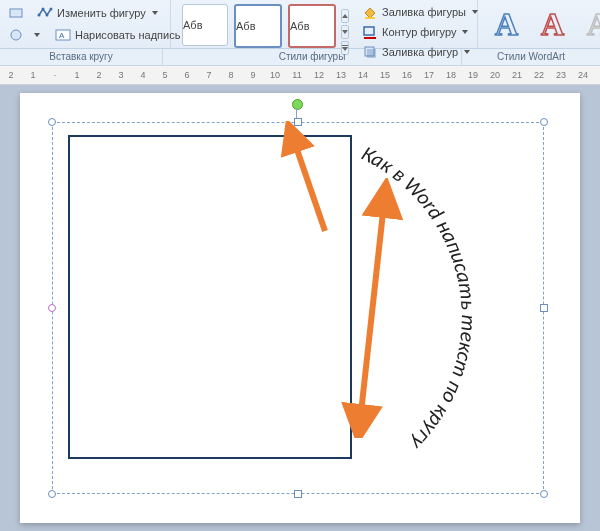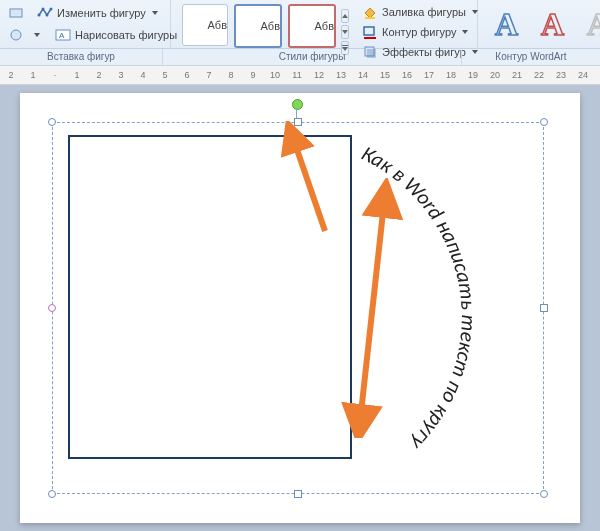--- a/index.html
+++ b/index.html
@@ -58,21 +58,21 @@
     border-right: 3px solid transparent;
     border-top: 4px solid #555;
     margin-left: 2px;
   }
   
   .style-btn {
     width: 44px; height: 40px;
     background: #fff;
     border: 1px solid #b7c7da;
     border-radius: 3px;
-    display: flex; align-items: center; justify-content: flex-end;
+    display: flex; align-items: center; justify-content: flex-start;
     font-size: 11px;
     margin: 2px 3px 0 3px;
   }
   .style-btn.blue { border: 2px solid #6b8fc2; }
   .style-btn.red  { border: 2px solid #c46a6a; }
   .style-row { display: flex; }
   .more-styles {
     width: 14px;
     display: flex; flex-direction: column; justify-content: center;
     margin-left: 2px;
@@ -212,21 +212,21 @@
           </svg>
       </span>
       <span class="dd"></span>
       <span class="rib-btn" style="margin-left:2px">
         <span class="rib-icon">
           <svg width="16" height="16">
               <rect x="1" y="3" width="14" height="10" fill="#fff" stroke="#6b8fc2"></rect>
               <text x="4" y="11" font-size="8" fill="#3a6ea5">A</text>
             </svg>
         </span>
-        <span class="rib-label">Нарисовать фигуры</span>
+        <span class="rib-label">Нарисовать надпись</span>
       </span>
     </div>
   </div>
 
   <div class="rib-group" style="width:290px">
     <div style="display:flex">
       <div class="style-row">
         <div class="style-btn">
             <span>Абв</span>
           </div>
@@ -270,21 +270,21 @@
           <span class="rib-label">Контур фигуру</span>
           <span class="dd"></span>
         </span>
         <span class="rib-btn">
           <span class="rib-icon">
             <svg width="16" height="16">
                 <rect x="3" y="3" width="9" height="9" fill="#d9e6f5" stroke="#6b8fc2"></rect>
                 <rect x="5" y="5" width="9" height="9" fill="#3a6ea5" opacity="0.3"></rect>
               </svg>
           </span>
-          <span class="rib-label">Эффекты фигур</span>
+          <span class="rib-label">Заливка фигур</span>
           <span class="dd"></span>
         </span>
       </div>
     </div>
   </div>
 
   <div class="rib-group" style="flex:1;border-right:none">
     <div class="style-row">
       <div class="wa">
         <svg width="36" height="38">
@@ -299,23 +299,23 @@
       <div class="wa">
         <svg width="36" height="38">
             <text x="4" y="30" fill="none" stroke="#bfbfbf" stroke-width="1.5">A</text>
           </svg>
       </div>
     </div>
   </div>
 </div>
 
 <div class="group-labels">
-  <div style="width:162px">Вставка фигур</div>
+  <div style="width:162px">Вставка кругу</div>
   <div style="width:298px">Стили фигуры</div>
-  <div style="flex:1;border-right:none">Контур WordArt</div>
+  <div style="flex:1;border-right:none">Стили WordArt</div>
 </div>
 
 <div class="ruler">
   <div class="ruler-track" id="ruler-track"><span>2</span><span>1</span><span>·</span><span>1</span><span>2</span><span>3</span><span>4</span><span>5</span><span>6</span><span>7</span><span>8</span><span>9</span><span>10</span><span>11</span><span>12</span><span>13</span><span>14</span><span>15</span><span>16</span><span>17</span><span>18</span><span>19</span><span>20</span><span>21</span><span>22</span><span>23</span><span>24</span><span>25</span></div>
 </div>
 
 <div class="doc-area">
   <div class="page">
 
     <span class="rot-handle" style="left:272px; top:6px"></span>

